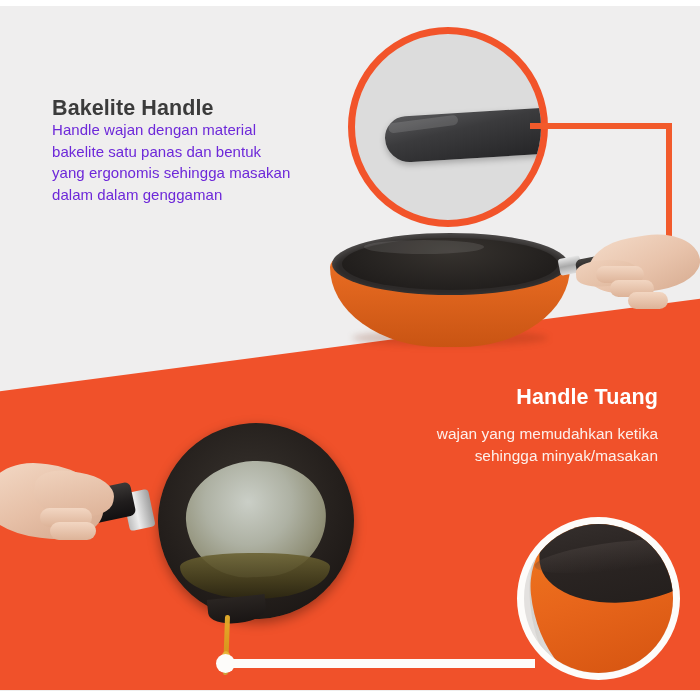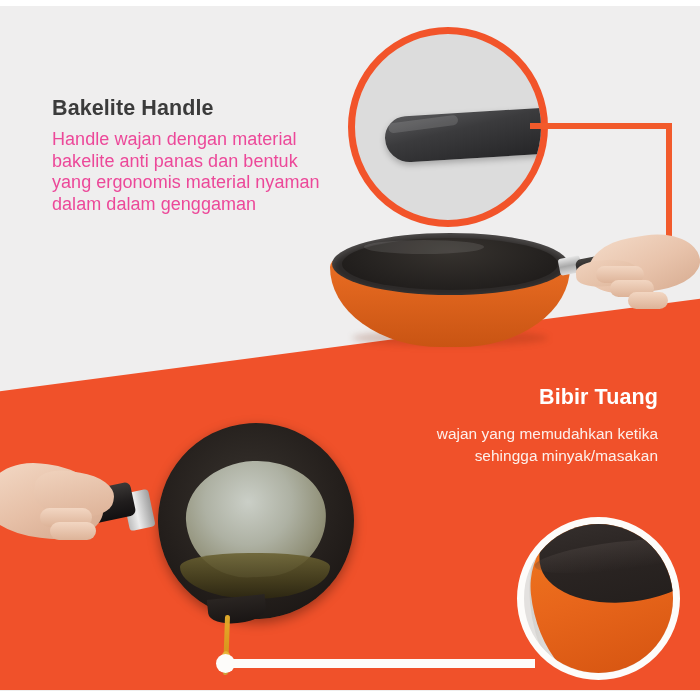--- a/index.html
+++ b/index.html
@@ -49,25 +49,25 @@
   .headline-dark {
     position: absolute;
     left: 52px; top: 96px;
     font-size: 21.5px;
     font-weight: bold;
     color: #3b3b3b;
     letter-spacing: .1px;
   }
   .body-dark {
     position: absolute;
-    left: 52px; top: 129px;
+    left: 52px; top: 119px;
     width: 290px;
-    font-size: 18px;
+    font-size: 15px;
     line-height: 21.5px;
-    color: #ec4899;
+    color: #6d28d9;
     letter-spacing: .05px;
   }
   .headline-light {
     position: absolute;
     right: 42px; top: 385px;
     font-size: 21.5px;
     font-weight: bold;
     color: #ffffff;
     text-align: right;
     letter-spacing: .1px;
@@ -368,22 +368,22 @@
 
   <div class="bg-light"></div>
   <div class="bg-orange"></div>
   <div class="white-band-top"></div>
   <div class="white-band-bottom"></div>
 
   <div class="headline-dark">Bakelite Handle</div>
 
   <div class="body-dark">
     <span>Handle wajan dengan material</span>
-    <span>bakelite anti panas dan bentuk</span>
-    <span>yang ergonomis material nyaman</span>
+    <span>bakelite satu panas dan bentuk</span>
+    <span>yang ergonomis sehingga masakan</span>
     <span>dalam dalam genggaman</span>
   </div>
 
   <div class="magnifier mag-top">
     <div class="mag-inner">
       <div class="handle-tip"></div>
     </div>
   </div>
 
   <div class="conn-line" style="left:530px; top:123px; width:142px; height:6px;"></div>
@@ -402,21 +402,21 @@
   </div>
 
   <div class="hand-top">
     <div class="hand-top-palm"></div>
     <div class="hand-top-thumb"></div>
     <div class="finger" style="left:30px; top:30px; width:48px;"></div>
     <div class="finger" style="left:44px; top:44px; width:44px;"></div>
     <div class="finger" style="left:62px; top:56px; width:40px;"></div>
   </div>
 
-  <div class="headline-light">Bibir Tuang</div>
+  <div class="headline-light">Handle Tuang</div>
 
   <div class="body-light">
     <span>wajan yang memudahkan ketika</span>
     <span>sehingga minyak/masakan</span>
   </div>
 
   <div class="pan-bot-wrap">
     <div class="pan-bot-outer"></div>
     <div class="pan-bot-oil"></div>
     <div class="pan-bot-oil-pool"></div>

